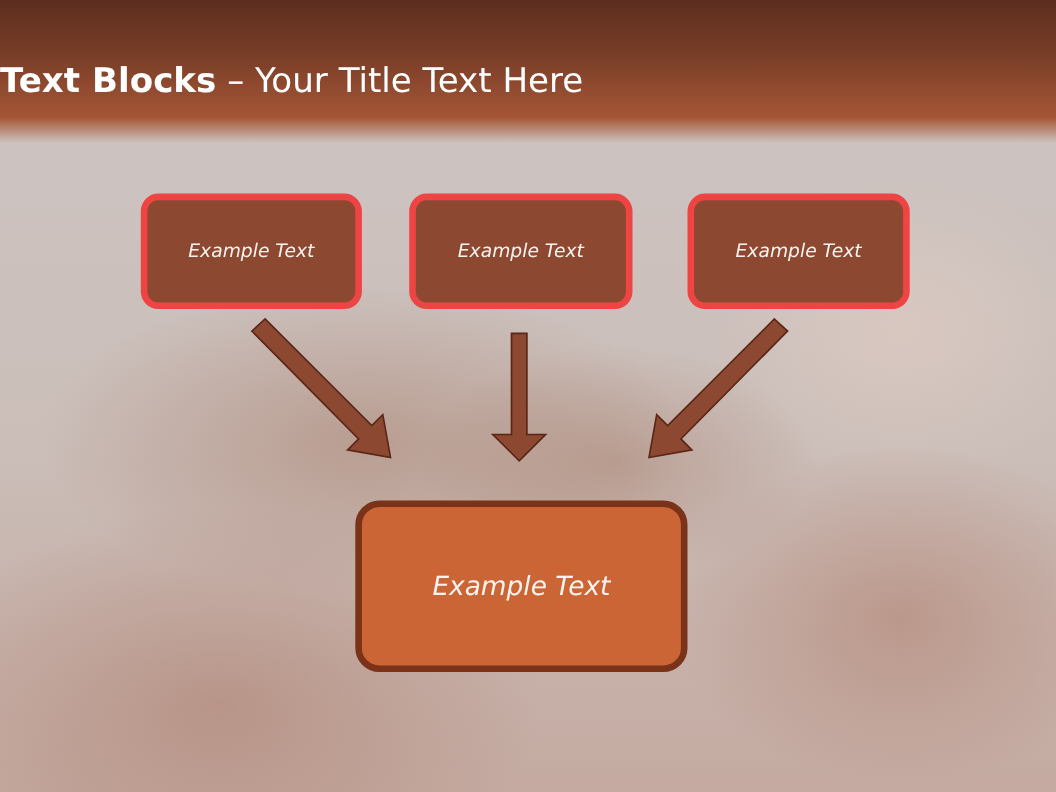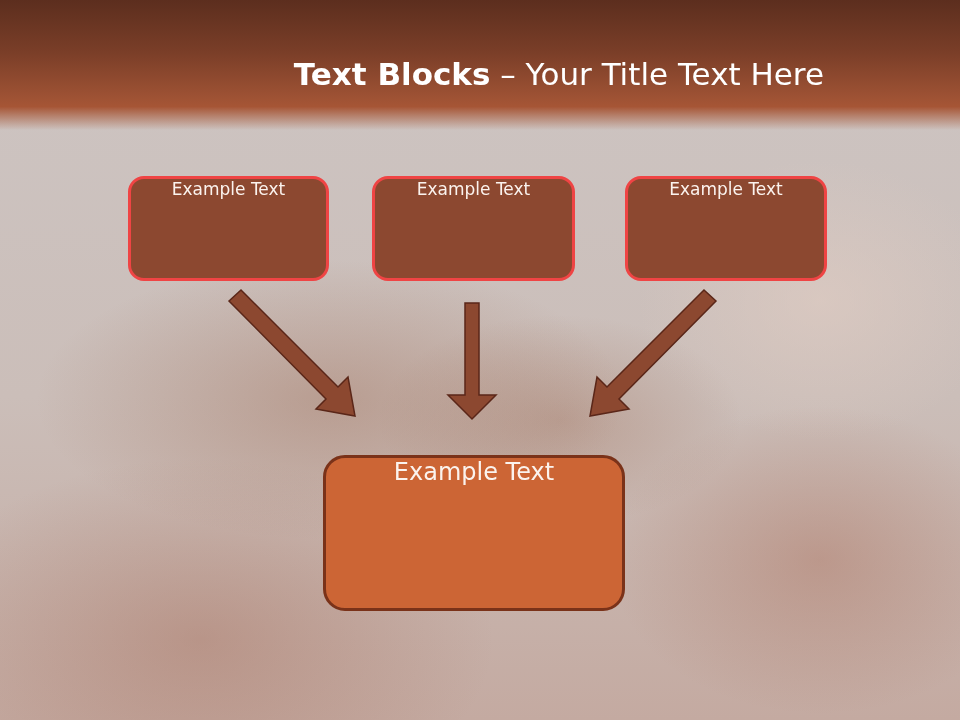--- a/index.html
+++ b/index.html
@@ -8,27 +8,27 @@
   .bg { position:absolute; inset:0;
         background:
           radial-gradient(ellipse 420px 200px at 330px 400px, rgba(150,95,70,0.35), rgba(0,0,0,0) 70%),
           radial-gradient(ellipse 260px 150px at 560px 420px, rgba(150,95,70,0.30), rgba(0,0,0,0) 70%),
           radial-gradient(ellipse 420px 260px at 200px 640px, rgba(160,100,80,0.35), rgba(0,0,0,0) 70%),
           radial-gradient(ellipse 300px 220px at 820px 560px, rgba(170,110,90,0.40), rgba(0,0,0,0) 70%),
           radial-gradient(ellipse 260px 200px at 820px 300px, rgba(225,205,195,0.6), rgba(0,0,0,0) 70%),
           linear-gradient(180deg, #cdc5c3 0%, #cbbeb9 55%, #c4aaa1 100%); }
   .header { position:absolute; left:0; top:0; width:960px; height:130px;
             background: linear-gradient(180deg, #5c2e1e 0%, #7a3e28 40%, #9e5234 75%, #a65535 82%, rgba(205,197,195,0) 100%); }
-  .title { position:absolute; left:0; top:56px; width:824px; text-align:right;
+  .title { position:absolute; left:0; top:56px; width:824px; text-align:left;
            color:#fff; font-size:31px; letter-spacing:0; }
   .title b { font-weight:bold; }
   .title span.light { font-weight:normal; }
-  .box { position:absolute; box-sizing:border-box; border:3px solid #ef4444;
-         border-radius:16px; display:flex; justify-content:center;
-         color:#fbf3ee; background:#8c4830; font-size:17px; }
+  .box { position:absolute; box-sizing:border-box; border:6px solid #ef4444;
+         border-radius:16px; display:flex; align-items:center; justify-content:center;
+         color:#fbf3ee; background:#8c4830; font-size:17px;font-style:italic; }
   .box.main { background:#cc6535; border-color:#7a3219; border-radius:22px; font-size:24px; }
   svg.arrows { position:absolute; left:0; top:0; }
 </style>
 </head>
 <body>
 
 <div class="bg"></div>
 <div class="header"></div>
 
 <div class="title">

